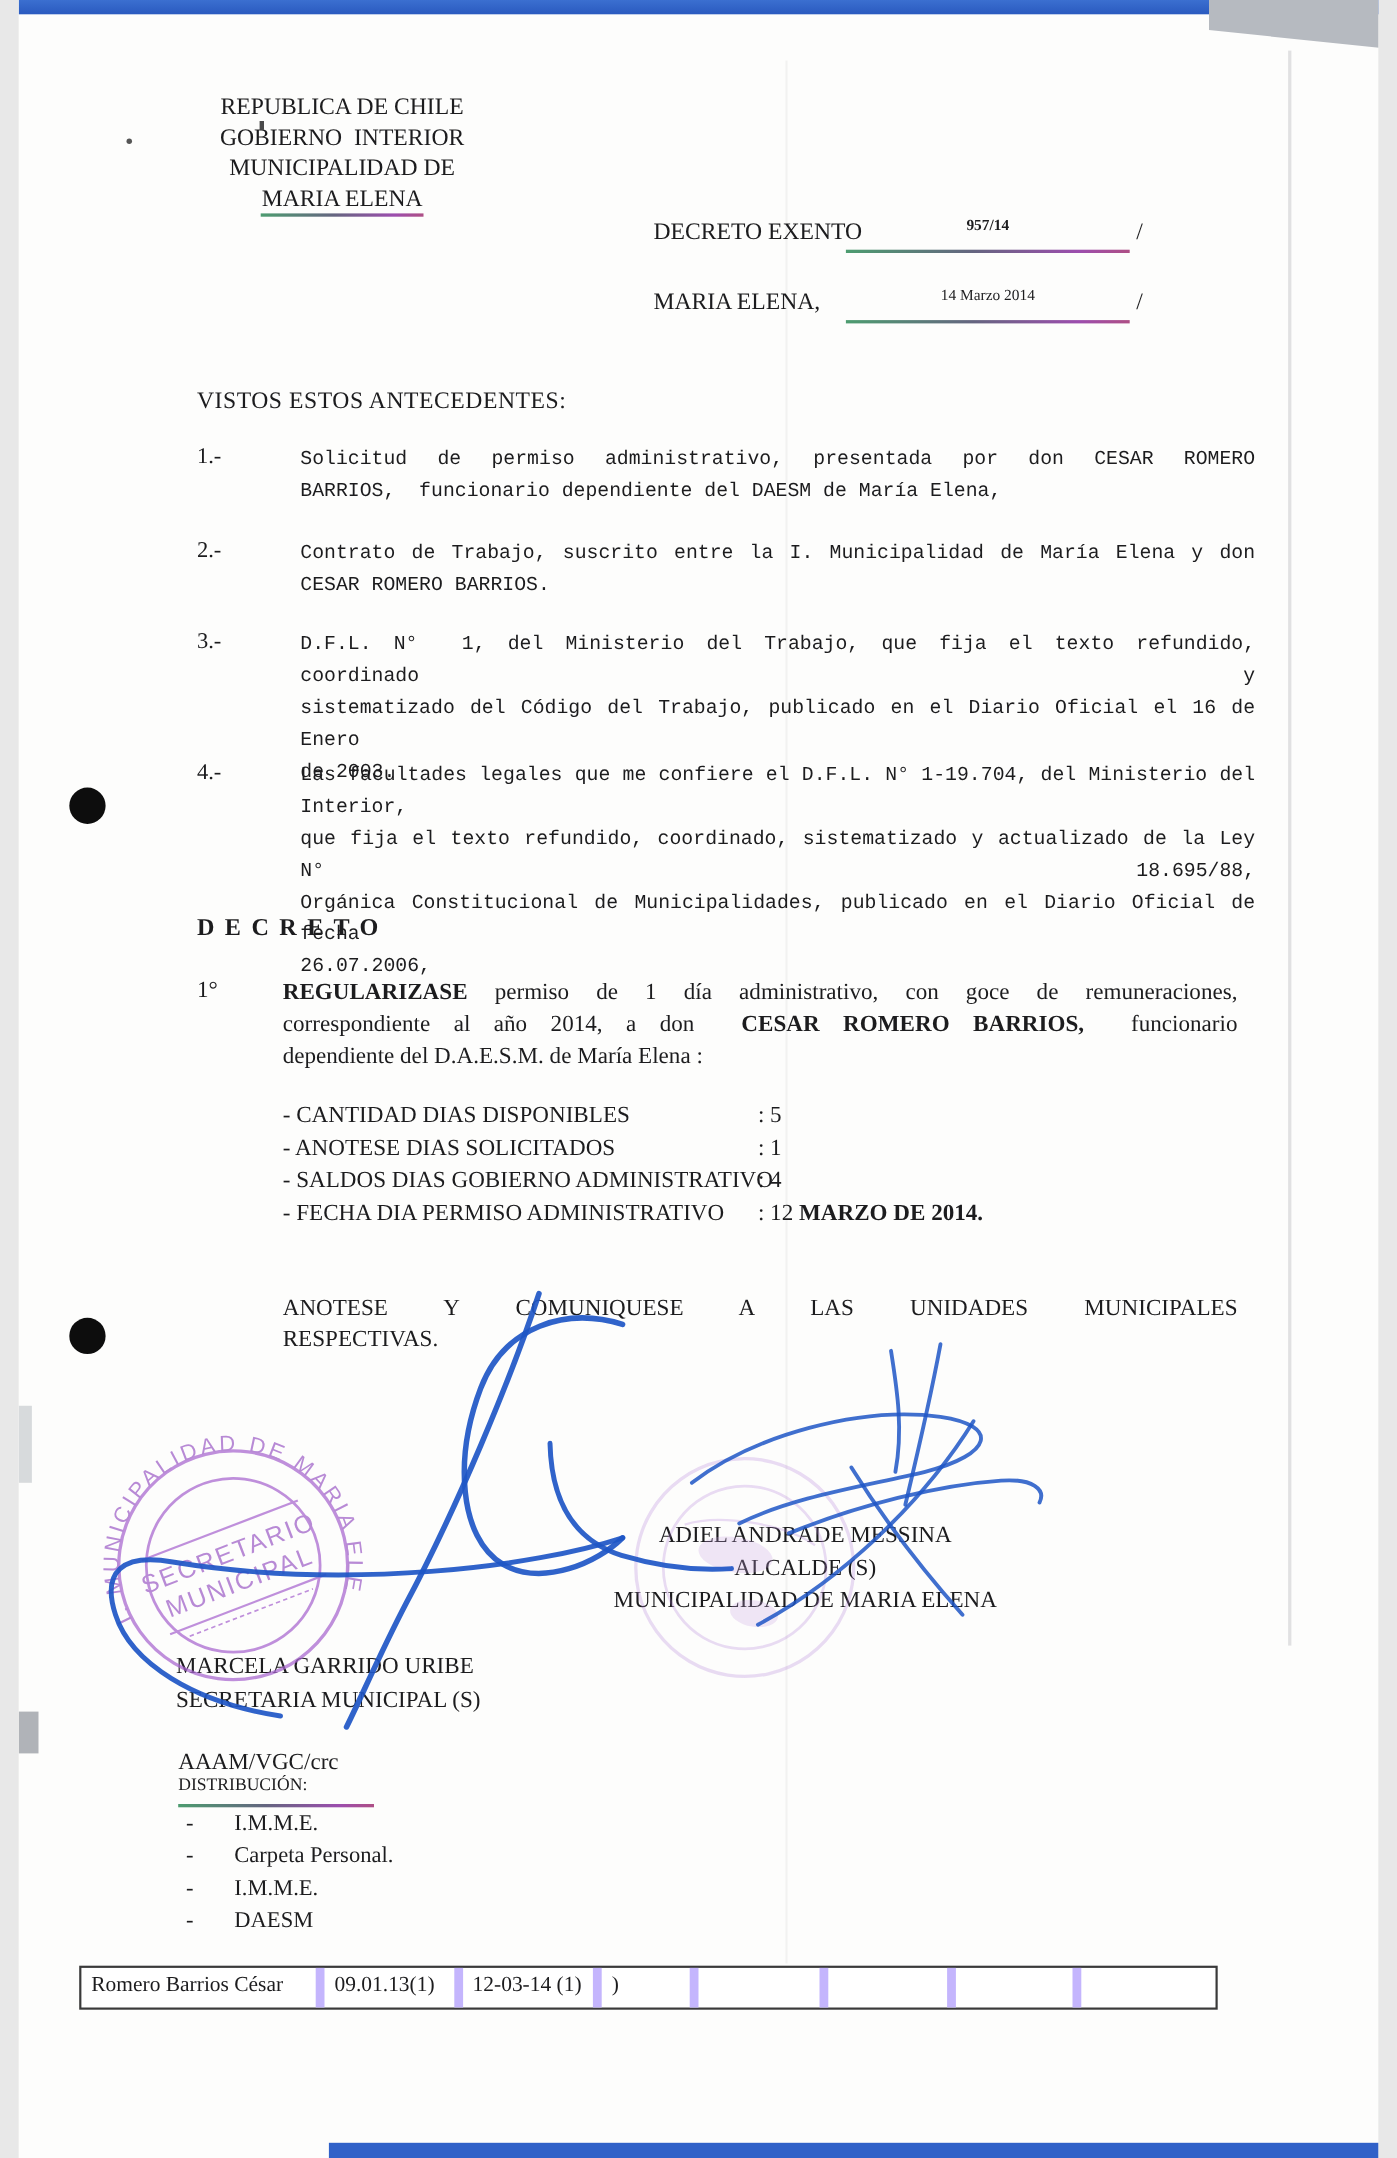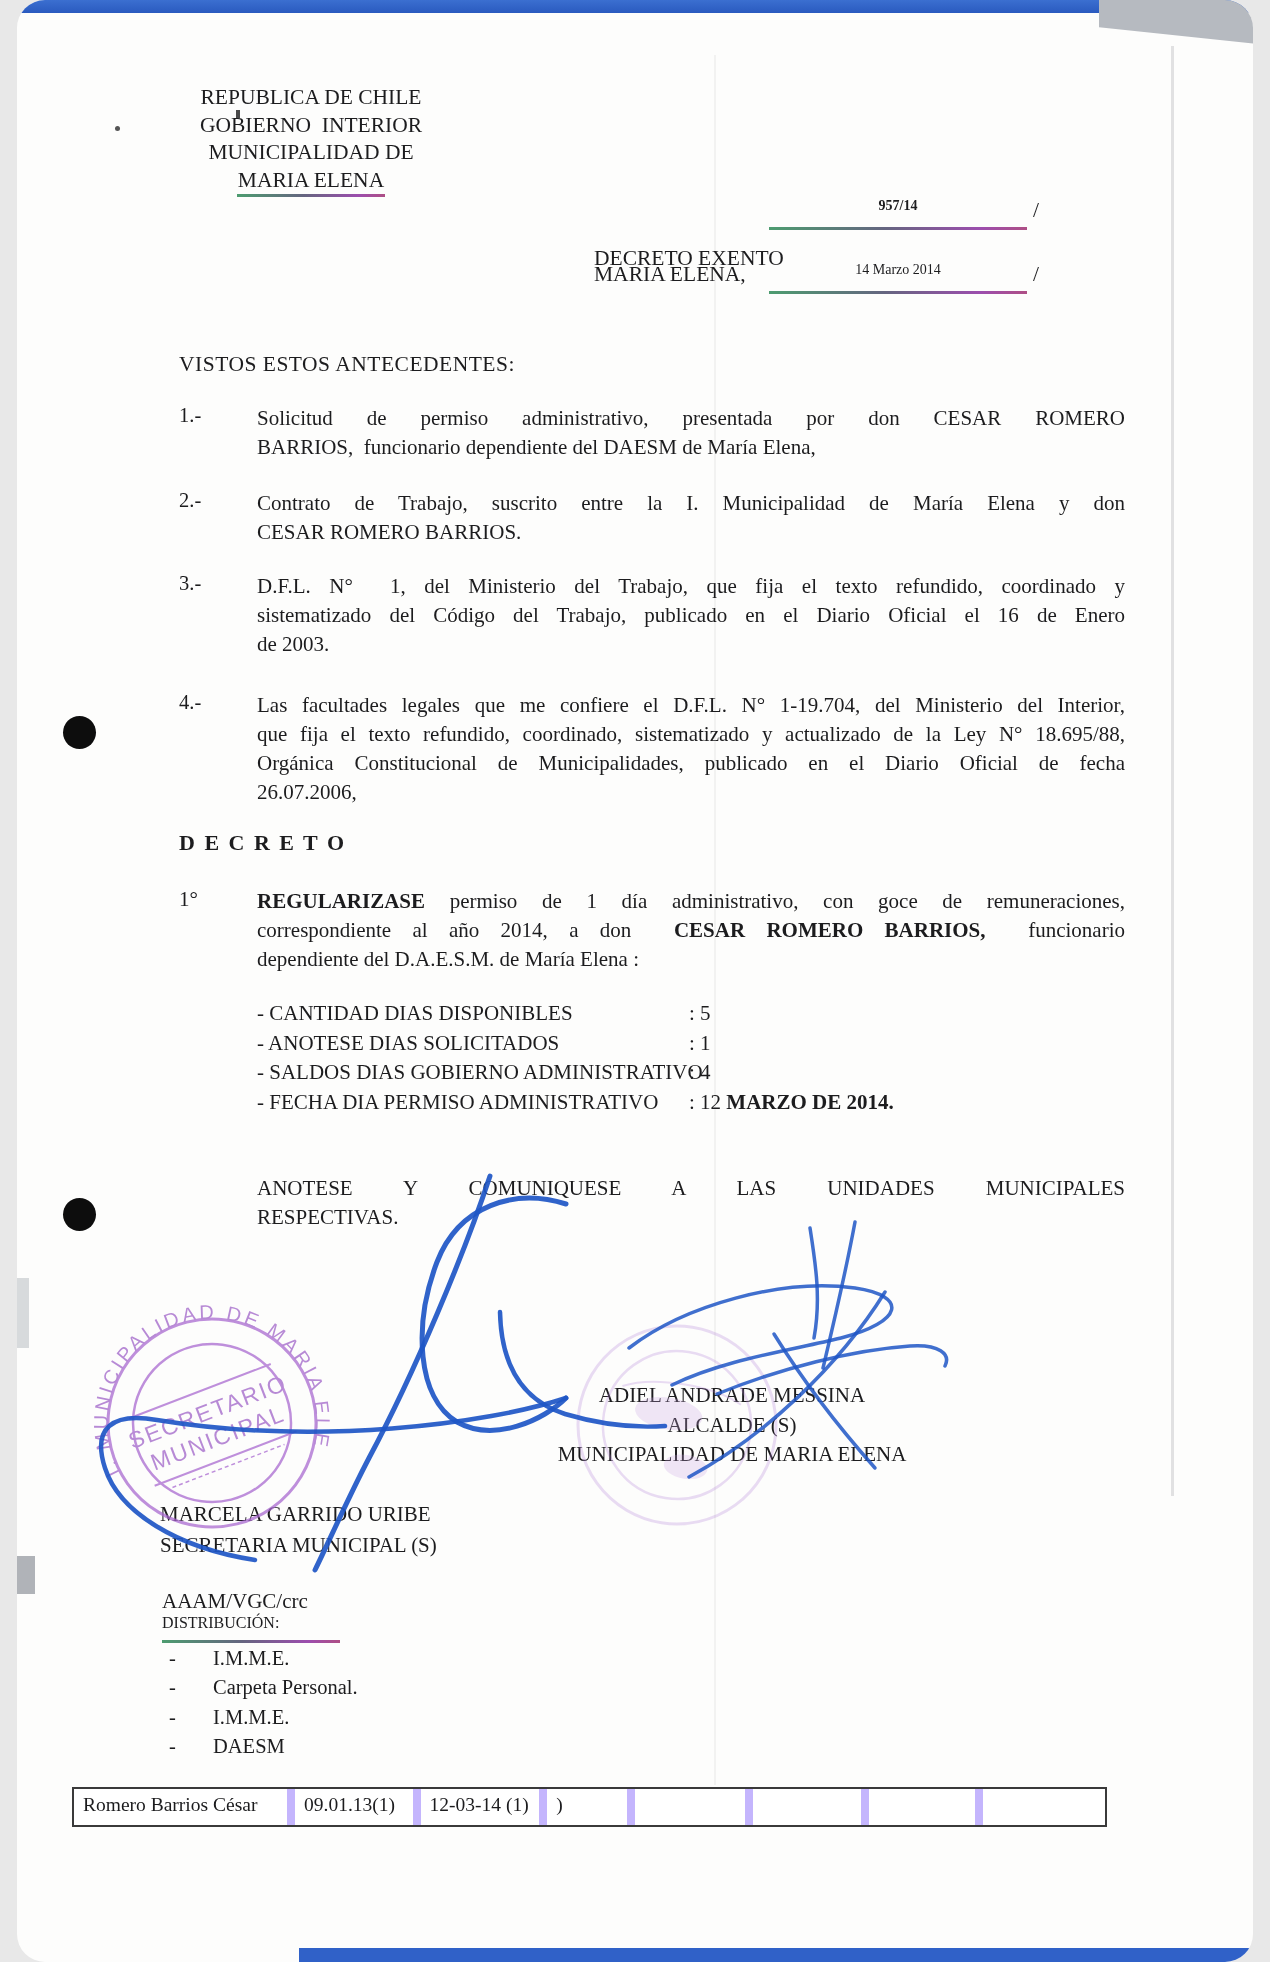--- a/index.html
+++ b/index.html
@@ -1,19 +1,19 @@
 <!DOCTYPE html>
 <html><head>
 <meta charset="utf-8">
 <style>
   html,body{margin:0;padding:0;background:#e8e8e8;}
   #page{
     position:relative;width:1236px;height:1962px;margin:0 auto;
     background:#fdfdfc;overflow:hidden;
-    font-family:"Liberation Serif", serif;color:#1c1c1e;border-radius:28px;
+    font-family:"Liberation Serif", serif;color:#1c1c1e;
     -webkit-font-smoothing:antialiased;
   }
   .abs{position:absolute;}
   
   .top-bar{left:0;top:0;width:1270px;height:13px;background:linear-gradient(180deg,#3b6fd0,#2a5abf);}
   .corner-gray{left:1082px;top:0;width:188px;height:47px;background:#b6bac0;clip-path:polygon(0 0,100% 0,100% 100%,0 58%);}
   .bottom-bar{left:282px;top:1948px;width:988px;height:14px;background:#3061c8;}
   .right-strip{left:1262px;top:13px;width:8px;height:1949px;background:#ccd0d4;opacity:.8;}
   .right-line{left:1154px;top:46px;width:3px;height:1450px;background:rgba(100,100,110,.18);}
   .fold-line{left:697px;top:55px;width:2px;height:1730px;background:rgba(0,0,0,.045);}
@@ -23,21 +23,21 @@
   .hdot{width:5px;height:5px;border-radius:50%;background:#555;}
   .htick{width:4px;height:8px;background:#4a4a4a;}
   .grad-rule{height:2.5px;background:linear-gradient(90deg,#2e8b57,#4a4a6a 45%,#8b2fa0 82%,#a03070);opacity:.85;}
   
   .hdr{left:138px;top:84px;width:312px;text-align:center;font-size:21.5px;line-height:27.5px;}
   .lbl-row{font-size:21.5px;}
   .numline{text-align:center;font-weight:bold;font-size:14px;}
   .numline.reg{font-weight:normal;}
   .vistos{left:162px;top:352px;font-size:21.5px;letter-spacing:.5px;}
   .itemnum{left:162px;font-size:20.5px;}
-  .itemtxt{left:240px;width:868px;font-size:21px;line-height:29px;}
+  .itemtxt{left:256px;width:868px;font-size:18px;line-height:29px;font-family:Liberation Mono, monospace;}
   .ln{text-align:justify;text-align-last:justify;}
   .ln.last{text-align:left;text-align-last:left;}
   .decreto-h{left:162px;top:830px;font-size:22px;font-weight:bold;letter-spacing:2px;}
   .res-lines{left:240px;top:887px;width:868px;font-size:21px;line-height:29px;}
   .details{left:240px;top:1001px;width:868px;font-size:21px;}
   .drow{position:relative;height:29.5px;}
   .dval{position:absolute;left:432px;top:0;}
   .closing{left:240px;top:1174px;width:868px;font-size:21px;line-height:29px;}
   .sig-right{left:520px;top:1381px;width:390px;text-align:center;font-size:21px;line-height:29.5px;}
   .sig-left{left:143px;top:1499px;font-size:21px;line-height:31px;}
@@ -71,21 +71,21 @@
   <div class="abs htick" style="left:219px;top:110px;"></div>
 
   <div class="abs hdr">
     <div>REPUBLICA DE CHILE</div>
     <div>GOBIERNO &nbsp;INTERIOR</div>
     <div>MUNICIPALIDAD DE</div>
     <div>MARIA ELENA</div>
   </div>
   <div class="abs grad-rule" style="left:220px;top:194px;width:148px;"></div>
 
-  <div class="abs lbl-row" style="left:577px;top:198px;margin-top:48px;">DECRETO EXENTO</div>
+  <div class="abs lbl-row" style="left:577px;top:198px;">DECRETO EXENTO</div>
   <div class="abs numline" style="left:752px;top:198px;width:258px;">957/14</div>
   <div class="abs grad-rule" style="left:752px;top:227px;width:258px;"></div>
   <div class="abs lbl-row" style="left:1016px;top:198px;">/</div>
 
   <div class="abs lbl-row" style="left:577px;top:262px;">MARIA ELENA,</div>
   <div class="abs numline reg" style="left:752px;top:262px;width:258px;">14 Marzo 2014</div>
   <div class="abs grad-rule" style="left:752px;top:291px;width:258px;"></div>
   <div class="abs lbl-row" style="left:1016px;top:262px;">/</div>
 
   <div class="abs vistos">VISTOS ESTOS ANTECEDENTES:</div>

